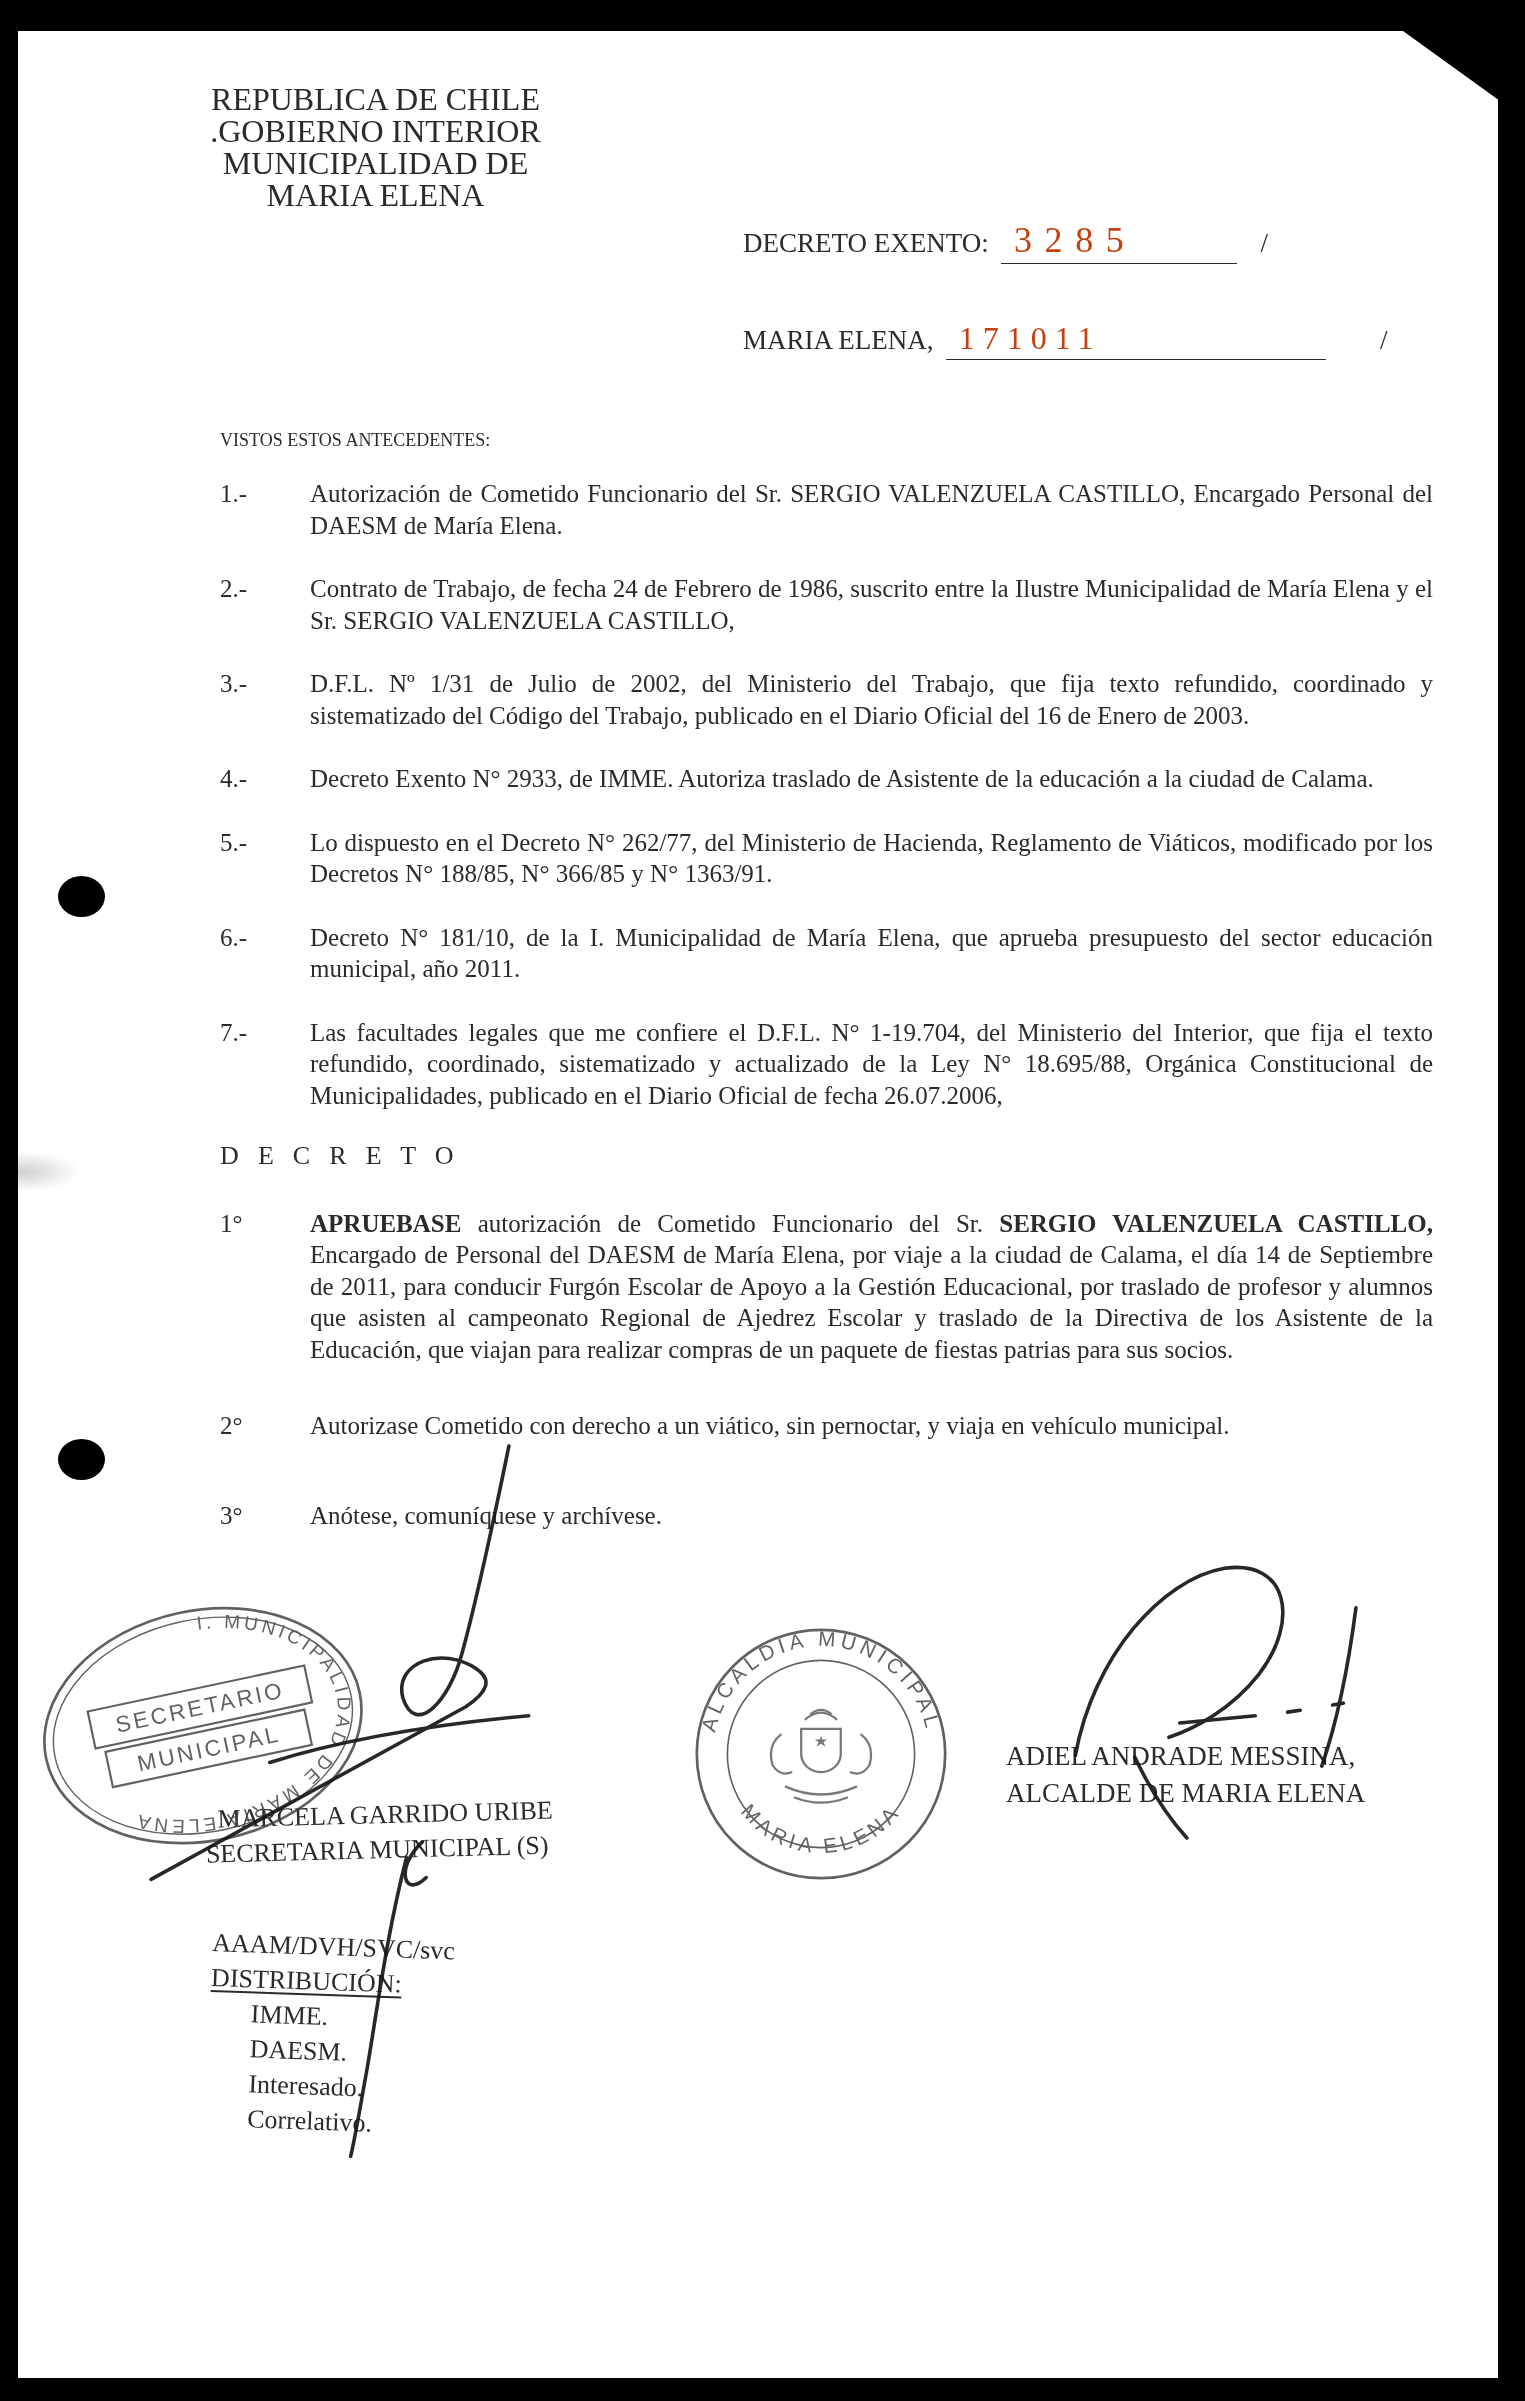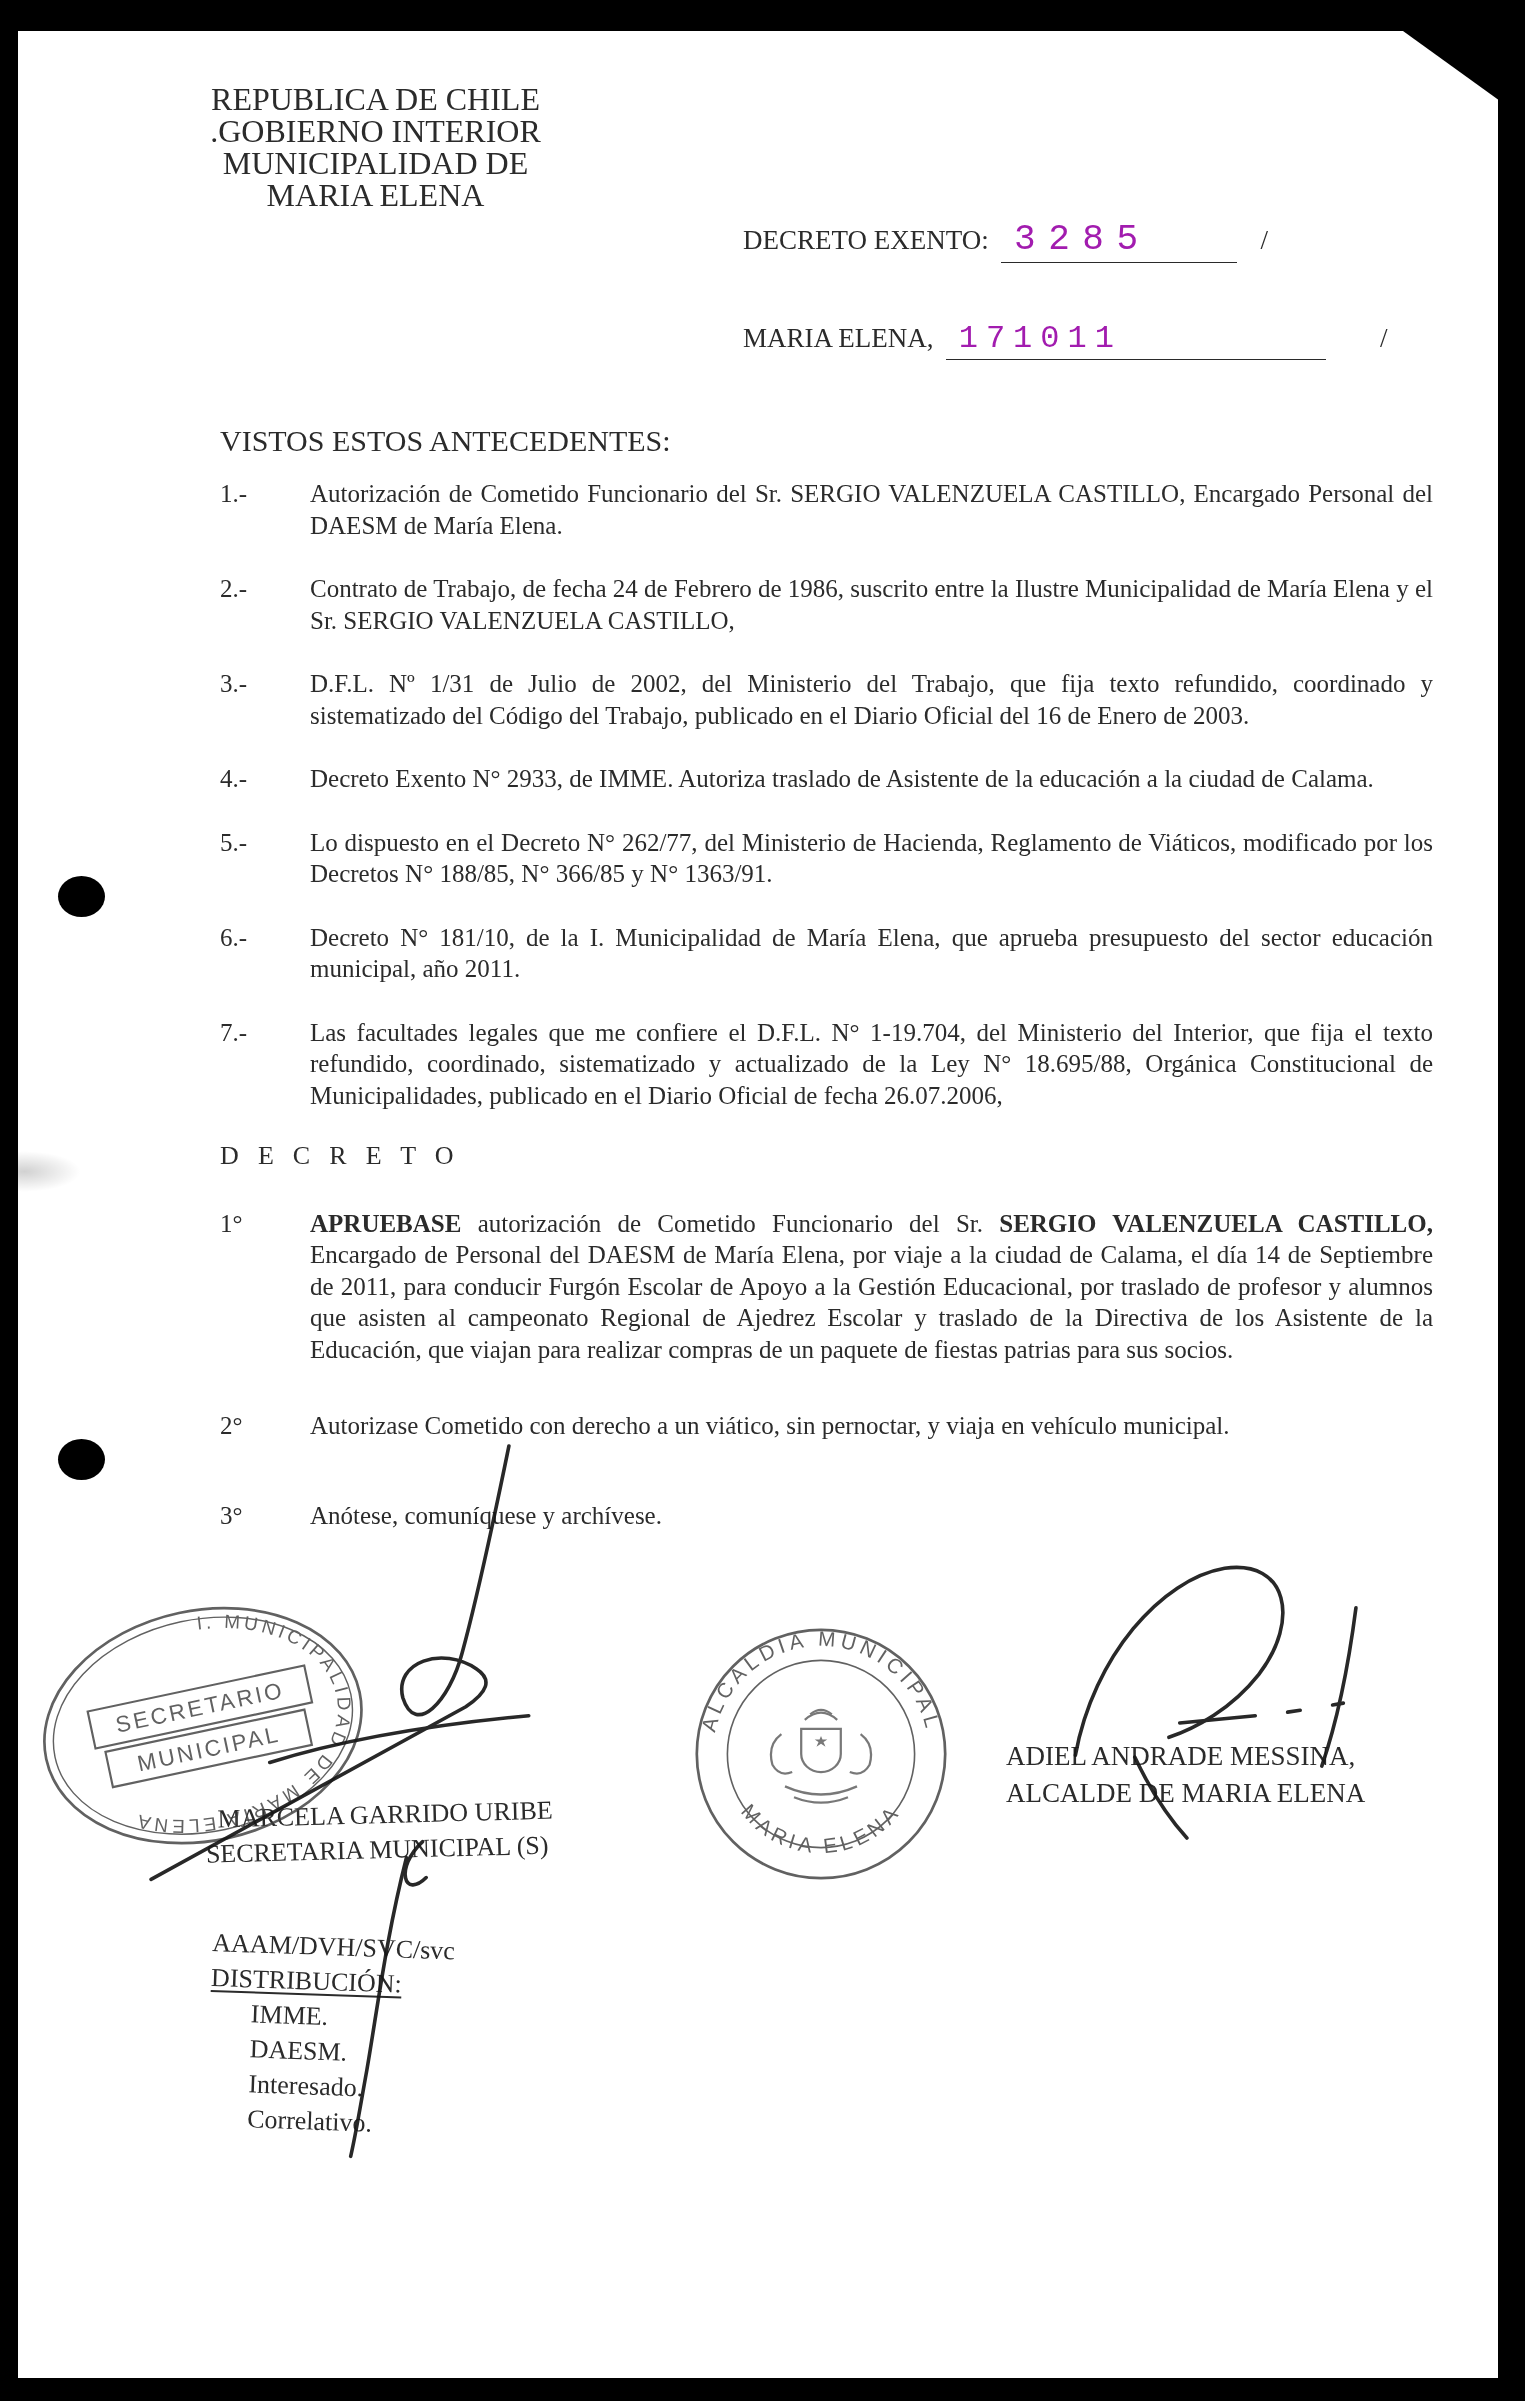--- a/index.html
+++ b/index.html
@@ -24,28 +24,28 @@
   .letterhead{position:absolute;left:209px;top:83px;width:333px;text-align:center;
     font-size:32px;line-height:32px;z-index:2;}
   
   .hdr-row{position:absolute;left:743px;display:flex;align-items:baseline;font-size:27px;z-index:2;}
   .row-decreto{top:219px;}
   .row-fecha{top:320px;}
   .hdr-row .lbl{margin-right:12.6px;}
   .uline{display:inline-block;border-bottom:1.8px solid #2a2a2a;padding:0 7.2px 1.8px 12.6px;}
   .uline-num{min-width:216px;}
   .uline-date{min-width:360px;}
-  .digits{font-family:Liberation Mono, monospace;color:#a21caf;}
+  .digits{font-family:Liberation Serif, serif;color:#c2410c;}
   .digits-num{font-size:36px;letter-spacing:12.6px;}
   .digits-date{font-size:32px;letter-spacing:8px;}
   .slash{margin-left:23.4px;}
   .slash-date{margin-left:54px;}
   
   .content{position:absolute;left:220px;top:425px;width:1213px;font-size:25px;line-height:31.5px;z-index:2;}
-  .vistos-title{font-size:30px;}
+  .vistos-title{font-size:18px;}
   .item{display:flex;margin-top:32px;}
   .item.first{margin-top:21.6px;}
   .item .num{width:90px;flex:none;}
   .item .txt{flex:1;text-align:justify;}
   .b{font-weight:bold;}
   .decreto-title{margin-top:29px;letter-spacing:6.3px;font-size:26px;}
   .d-item-1{margin-top:36px;}
   .d-item-2{margin-top:45px;}
   .d-item-3{margin-top:58px;}
   

